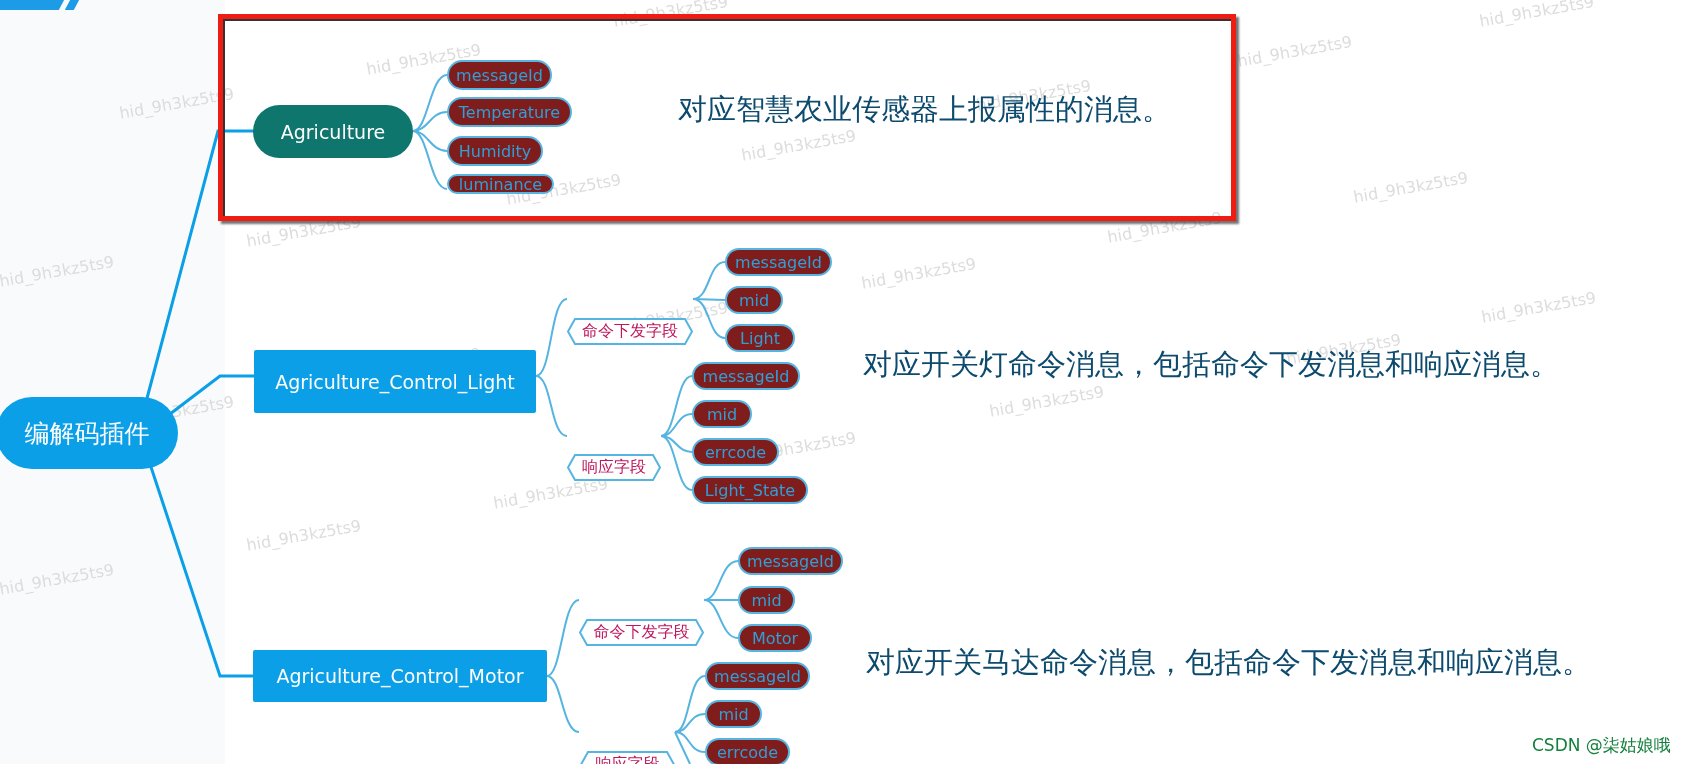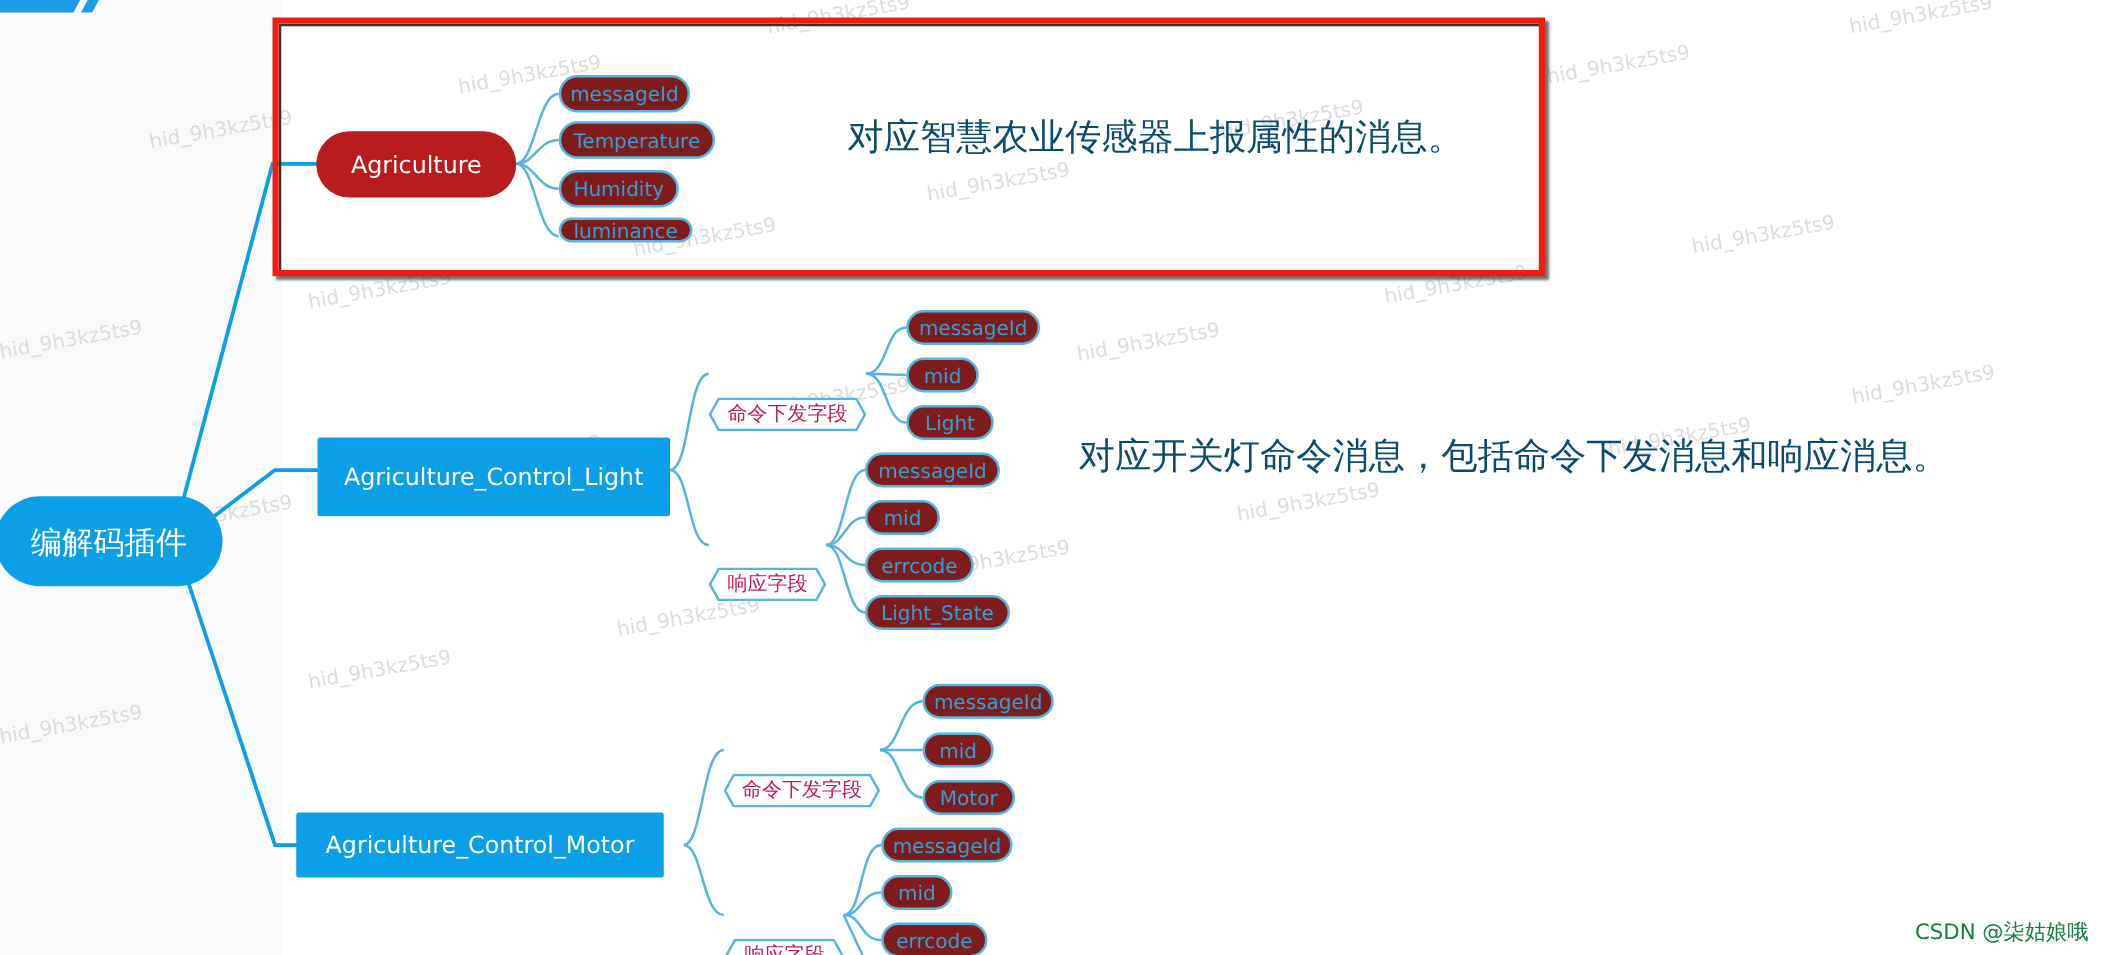--- a/index.html
+++ b/index.html
@@ -8,21 +8,21 @@
     background: #ffffff;
     font-family: "DejaVu Sans", "Liberation Sans", sans-serif;
   }
   .canvas { position: absolute; left: 0; top: 0; width: 1698px; height: 764px; }
   .bg-band { position: absolute; left: 0; top: 0; width: 225px; height: 764px; background: #f8fafc; }
   .deco-bar { position: absolute; left: -10px; top: -2px; width: 72px; height: 12px; background: #1e9be6; transform: skewX(-28deg); }
   .deco-stripe { position: absolute; left: 68px; top: -2px; width: 9px; height: 12px; background: #1e9be6; transform: skewX(-28deg); }
   svg.links { position: absolute; left: 0; top: 0; width: 1698px; height: 764px; }
   .node { position: absolute; box-sizing: border-box; display: flex; align-items: center; justify-content: center; white-space: nowrap; }
   .root { background: #0a9fe7; color: #ffffff; border-radius: 36px; font-size: 25px; }
-  .pill-solid { background: #b91c1c; color: #ffffff; border-radius: 27px; font-size: 19px; }
+  .pill-solid { background: #0f766e; color: #ffffff; border-radius: 27px; font-size: 19px; }
   .rect-solid { background: #0a9fe7; color: #ffffff; border-radius: 2px; font-size: 19px; }
   .leaf { background: #7f1d1d; border: 2px solid #56b4e0; color: #2f9fd6; border-radius: 15px; font-size: 16px; }
   .hexnode { color: #be185d; font-size: 16px; margin-top: 32px; }
   .hexnode svg { position: absolute; left: 0; top: 0; }
   .hexnode span { position: relative; }
   .desc { position: absolute; color: #0c4a6e; font-size: 29px; white-space: nowrap; letter-spacing: 0px; }
   .highlight-box {
     position: absolute; left: 218px; top: 14px; width: 1018px; height: 207px;
     box-sizing: border-box; border: 5px solid #ee1c12;
     box-shadow: inset 2px 2px 0 #333333, 3px 3px 2px rgba(40,40,40,0.65);
@@ -155,21 +155,21 @@
     </div>
   <div class="node leaf" style="left:692px;top:438px;width:87px;height:28px">
       <span>errcode</span>
     </div>
   <div class="node leaf" style="left:692px;top:476px;width:116px;height:28px">
       <span>Light_State</span>
     </div>
 
   <div class="desc" style="left:863px;top:345px">对应开关灯命令消息，包括命令下发消息和响应消息。</div>
 
-  <div class="node rect-solid" style="left:237px;top:650px;width:294px;height:52px">
+  <div class="node rect-solid" style="left:253px;top:650px;width:294px;height:52px">
     <span>Agriculture_Control_Motor</span>
   </div>
 
   <div class="node hexnode" style="left:579px;top:587px;width:125px;height:27px">
     <svg width="125" height="27" viewBox="0 0 125 27">
         <polygon points="8,1 117,1 124,13.5 117,26 8,26 1,13.5" fill="#fff" stroke="#56b4e0" stroke-width="2"></polygon>
       </svg>
     <span>命令下发字段</span>
   </div>
   <div class="node leaf" style="left:738px;top:547px;width:105px;height:28px">
@@ -191,15 +191,16 @@
   <div class="node leaf" style="left:705px;top:662px;width:105px;height:28px">
       <span>messageId</span>
     </div>
   <div class="node leaf" style="left:705px;top:700px;width:57px;height:28px">
       <span>mid</span>
     </div>
   <div class="node leaf" style="left:705px;top:738px;width:85px;height:28px">
       <span>errcode</span>
     </div>
 
+  <div class="desc" style="left:866px;top:643px">对应开关马达命令消息，包括命令下发消息和响应消息。</div>
 
   <div class="csdn">CSDN @柒姑娘哦</div>
 </div>
 
 </body></html>

